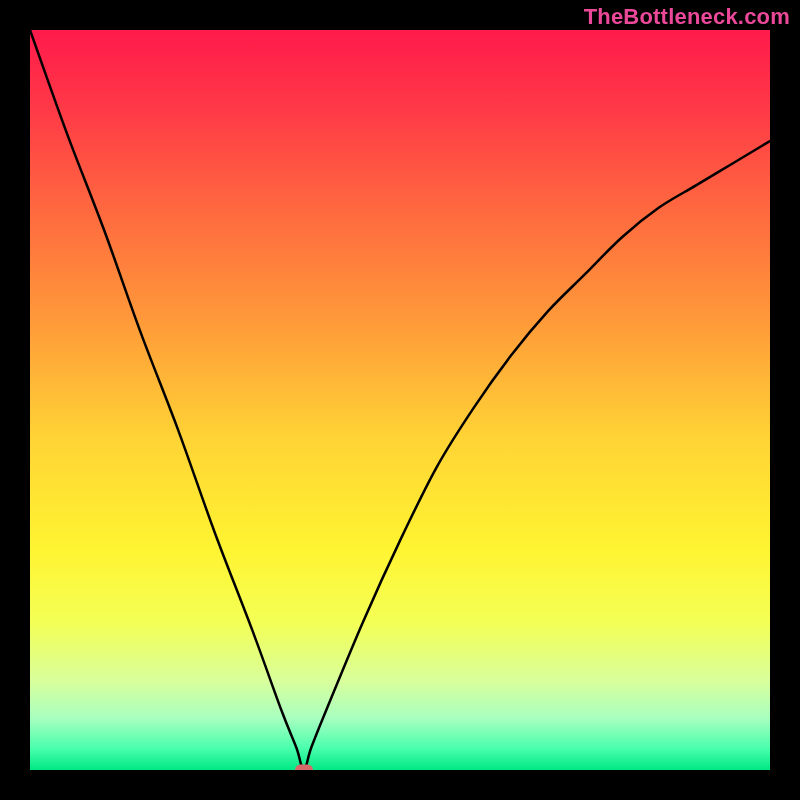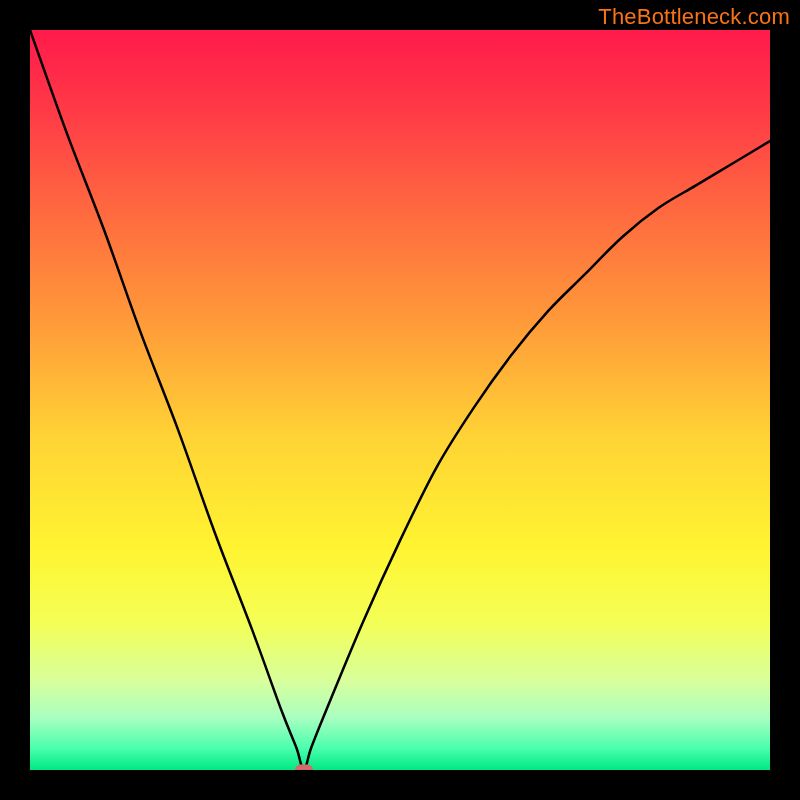--- a/index.html
+++ b/index.html
@@ -16,23 +16,23 @@
     top: 0;
     left: 0;
     width: 800px;
     height: 800px;
     background: #000;
   }
   .watermark {
     position: absolute;
     top: 4px;
     right: 10px;
-    color: #f97316;
+    color: #ec4899;
     font-size: 22px;
-    font-weight: 400;
+    font-weight: 700;
     letter-spacing: 0.2px;
     z-index: 20;
   }
   .plot {
     position: absolute;
     left: 30px;
     top: 30px;
     width: 740px;
     height: 740px;
     z-index: 5;

